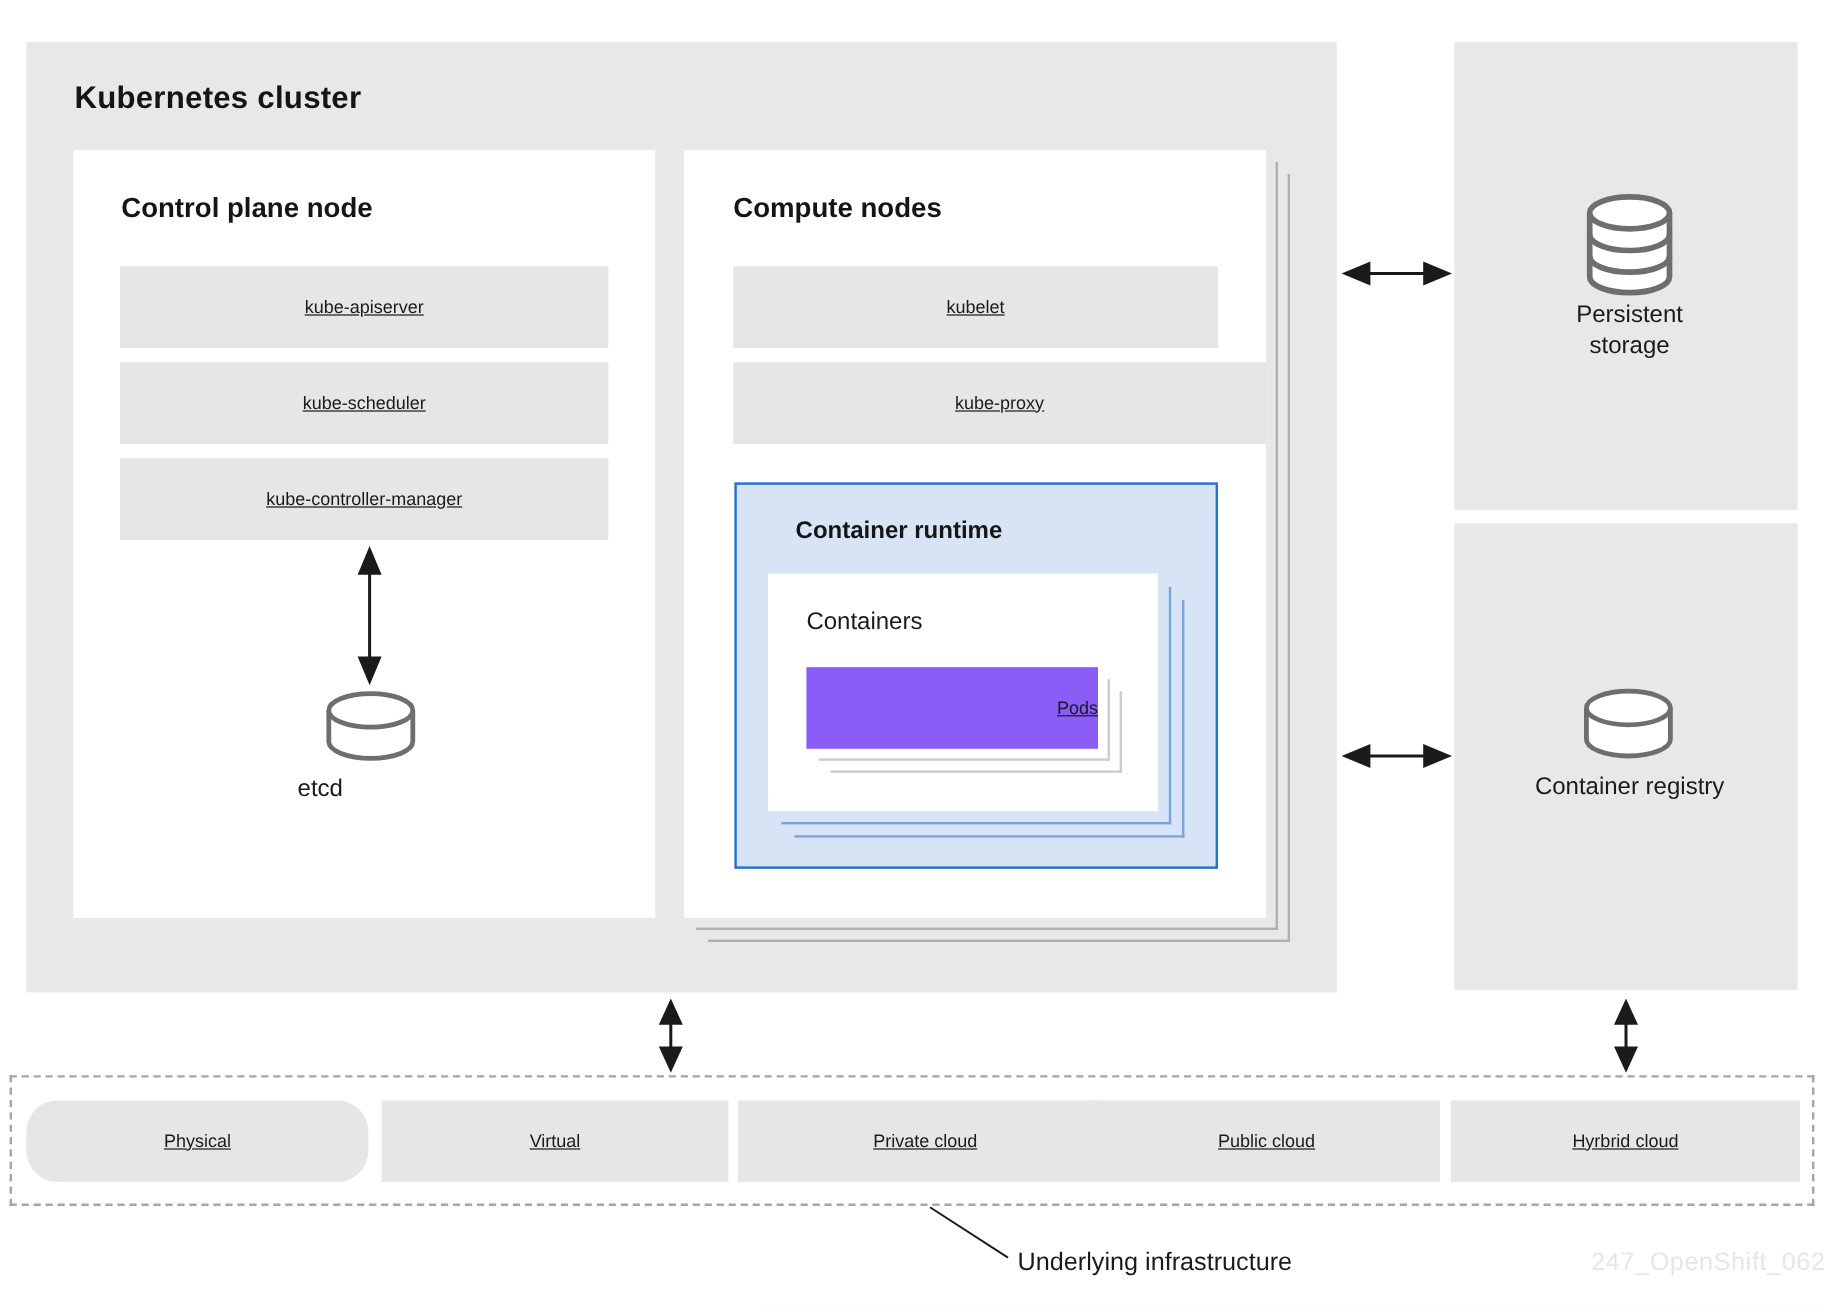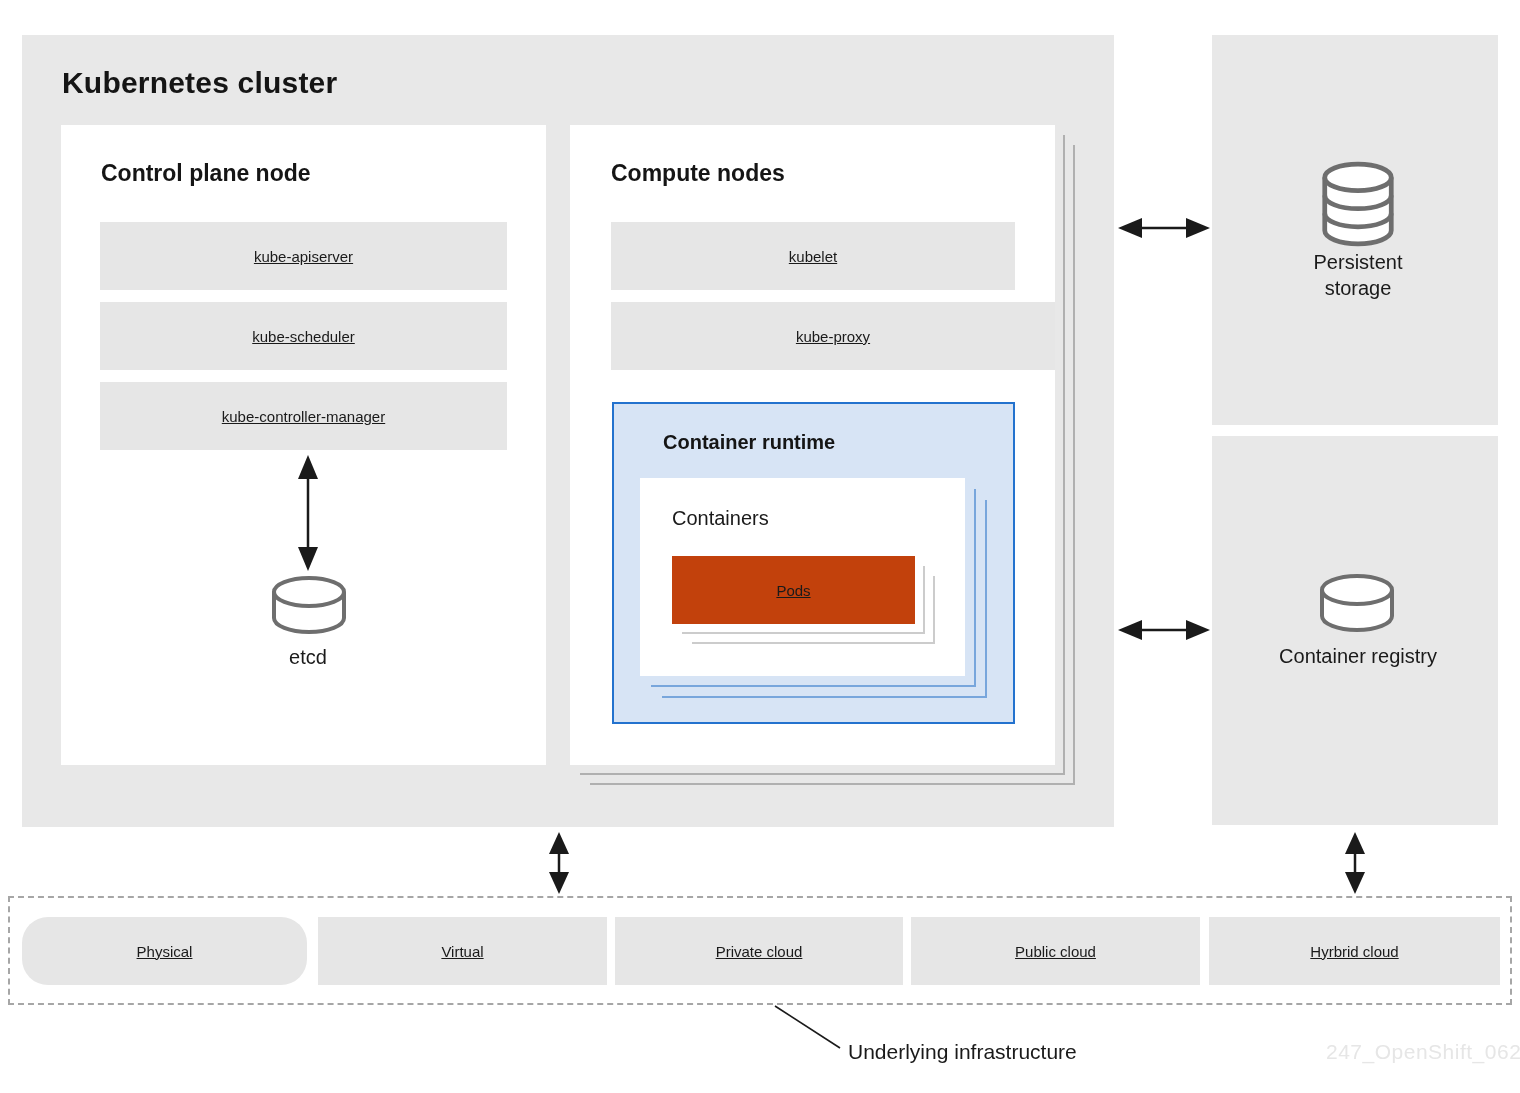--- a/index.html
+++ b/index.html
@@ -12,21 +12,21 @@
     overflow:hidden;
   }
   .abs{position:absolute;}
   .slab{background:#e8e8e8;}
   .white-box{background:#ffffff;}
   .item-box{
     background:#e6e6e6;
     display:flex;align-items:center;justify-content:center;
     font-size:15px;color:#1a1a1a;text-decoration:underline;
   }
-  .h1{font-size:30px;font-weight:bold;color:#151515;letter-spacing:.2px;}
+  .h1{font-size:26px;font-weight:bold;color:#151515;letter-spacing:.2px;}
   .h2{font-size:23px;font-weight:bold;color:#151515;}
   .h3{font-size:20px;font-weight:bold;color:#151515;}
   .runtime{
     background:#d7e4f5;
     border:2px solid #2372ce;
     box-sizing:border-box;
   }
   
   .echo{border-right:2px solid;border-bottom:2px solid;box-sizing:border-box;background:transparent;}
   .echo-gray{border-color:#b0b0b0;}
@@ -67,21 +67,21 @@
   <svg class="abs" style="left:296px;top:455px;" width="24" height="116" viewBox="0 0 24 116">
     <polygon points="12,0 2,24 22,24" fill="#1a1a1a"></polygon>
     <line x1="12" y1="20" x2="12" y2="96" stroke="#1a1a1a" stroke-width="2.5"></line>
     <polygon points="12,116 2,92 22,92" fill="#1a1a1a"></polygon>
   </svg>
 
   <svg class="abs" style="left:270px;top:574px;" width="78" height="64" viewBox="0 0 78 64">
     <path d="M4 18 v26 a35 14 0 0 0 70 0 v-26" fill="#ffffff" stroke="#6e6e6e" stroke-width="4"></path>
     <ellipse cx="39" cy="18" rx="35" ry="14" fill="#ffffff" stroke="#6e6e6e" stroke-width="4"></ellipse>
   </svg>
-  <div class="abs" style="left:258px;top:646px;width:100px;text-align:center;font-size:20px;">etcd</div>
+  <div class="abs" style="left:248px;top:646px;width:100px;font-size:20px;">etcd</div>
 
   <div class="abs echo echo-gray" style="left:590px;top:145px;width:485px;height:640px;"></div>
   <div class="abs echo echo-gray" style="left:580px;top:135px;width:485px;height:640px;"></div>
   <div class="abs white-box" style="left:570px;top:125px;width:485px;height:640px;"></div>
   <div class="abs h2" style="left:611px;top:160px;">Compute nodes</div>
 
   <div class="abs item-box" style="left:611px;top:222px;width:404px;height:68px;">
     <span>kubelet</span>
   </div>
   <div class="abs item-box" style="left:611px;top:302px;width:444px;height:68px;">
@@ -91,21 +91,21 @@
   <div class="abs runtime" style="left:612px;top:402px;width:403px;height:322px;"></div>
   <div class="abs h3" style="left:640px;top:431px;margin-left:23px;">Container runtime</div>
 
   <div class="abs echo echo-blue" style="left:662px;top:500px;width:325px;height:198px;"></div>
   <div class="abs echo echo-blue" style="left:651px;top:489px;width:325px;height:198px;"></div>
   <div class="abs white-box" style="left:640px;top:478px;width:325px;height:198px;"></div>
   <div class="abs" style="left:672px;top:507px;font-size:20px;">Containers</div>
 
   <div class="abs echo echo-lightgray" style="left:692px;top:576px;width:243px;height:68px;"></div>
   <div class="abs echo echo-lightgray" style="left:682px;top:566px;width:243px;height:68px;"></div>
-  <div class="abs item-box" style="left:672px;top:556px;width:243px;height:68px;background:#c2410c;">
+  <div class="abs item-box" style="left:672px;top:556px;width:243px;height:68px;background:#8b5cf6;justify-content:flex-end;">
     <span>Pods</span>
   </div>
 
   <div class="abs slab" style="left:1212px;top:35px;width:286px;height:390px;"></div>
   <svg class="abs" style="left:1320px;top:160px;" width="76" height="88" viewBox="0 0 80 92">
     <path d="M5 18 v56 a35 14 0 0 0 70 0 v-56" fill="#ffffff" stroke="#6e6e6e" stroke-width="5"></path>
     <path d="M5 37 a35 14 0 0 0 70 0" fill="none" stroke="#6e6e6e" stroke-width="5"></path>
     <path d="M5 56 a35 14 0 0 0 70 0" fill="none" stroke="#6e6e6e" stroke-width="5"></path>
     <ellipse cx="40" cy="18" rx="35" ry="14" fill="#ffffff" stroke="#6e6e6e" stroke-width="5"></ellipse>
   </svg>
@@ -141,21 +141,21 @@
   </svg>
 
   <div class="abs infra-frame" style="left:8px;top:896px;width:1504px;height:109px;"></div>
 
   <div class="abs item-box" style="left:22px;top:917px;width:285px;height:68px;border-radius:26px;">
     <span>Physical</span>
   </div>
   <div class="abs item-box" style="left:318px;top:917px;width:289px;height:68px;">
     <span>Virtual</span>
   </div>
-  <div class="abs item-box" style="left:615px;top:917px;width:288px;height:68px;">
+  <div class="abs item-box" style="left:615px;top:917px;width:288px;height:68px;padding-left:12px;">
     <span>Private cloud</span>
   </div>
   <div class="abs item-box" style="left:911px;top:917px;width:289px;height:68px;">
     <span>Public cloud</span>
   </div>
   <div class="abs item-box" style="left:1209px;top:917px;width:291px;height:68px;">
     <span>Hyrbrid cloud</span>
   </div>
 
   <svg class="abs" style="left:770px;top:1004px;" width="80" height="48" viewBox="0 0 80 48">

